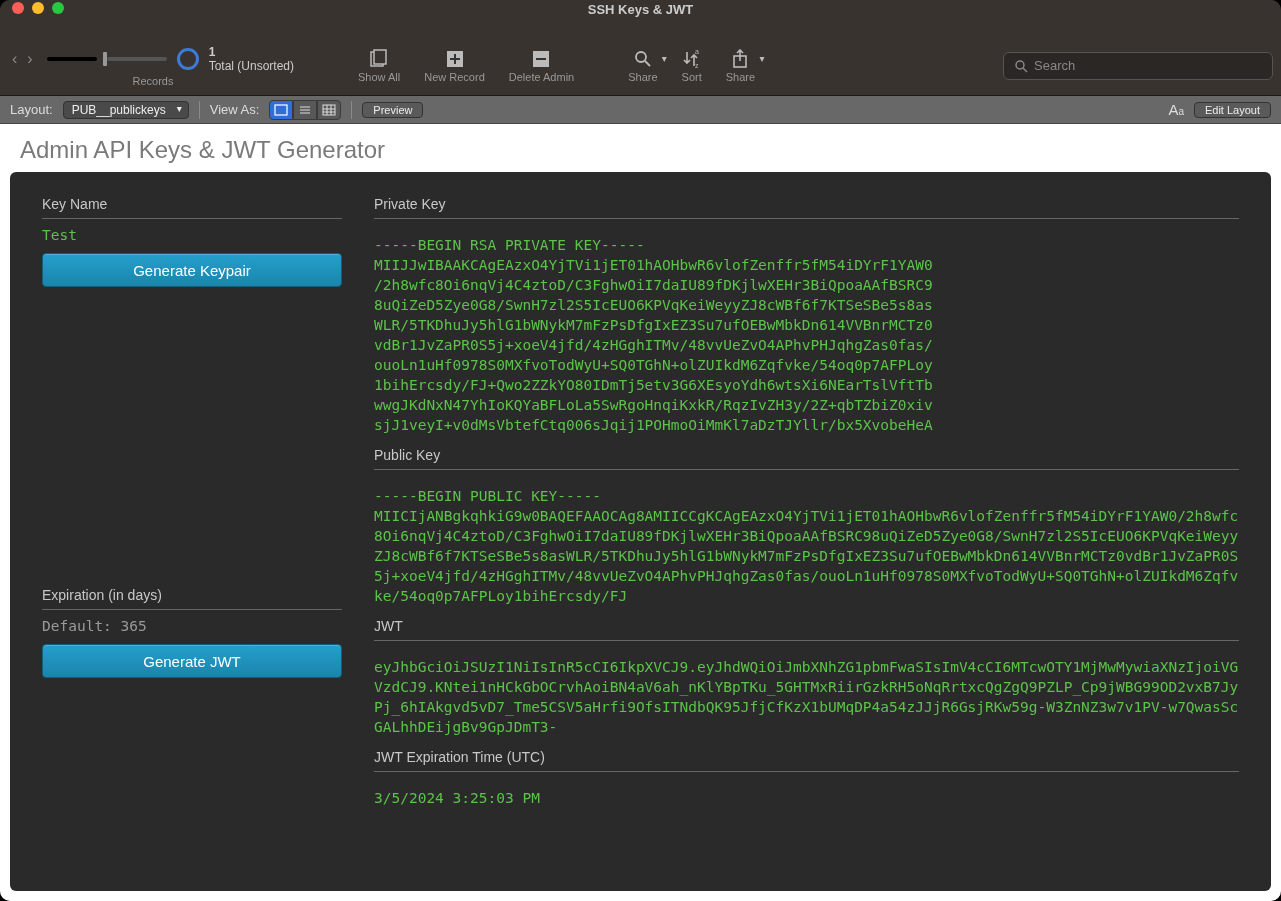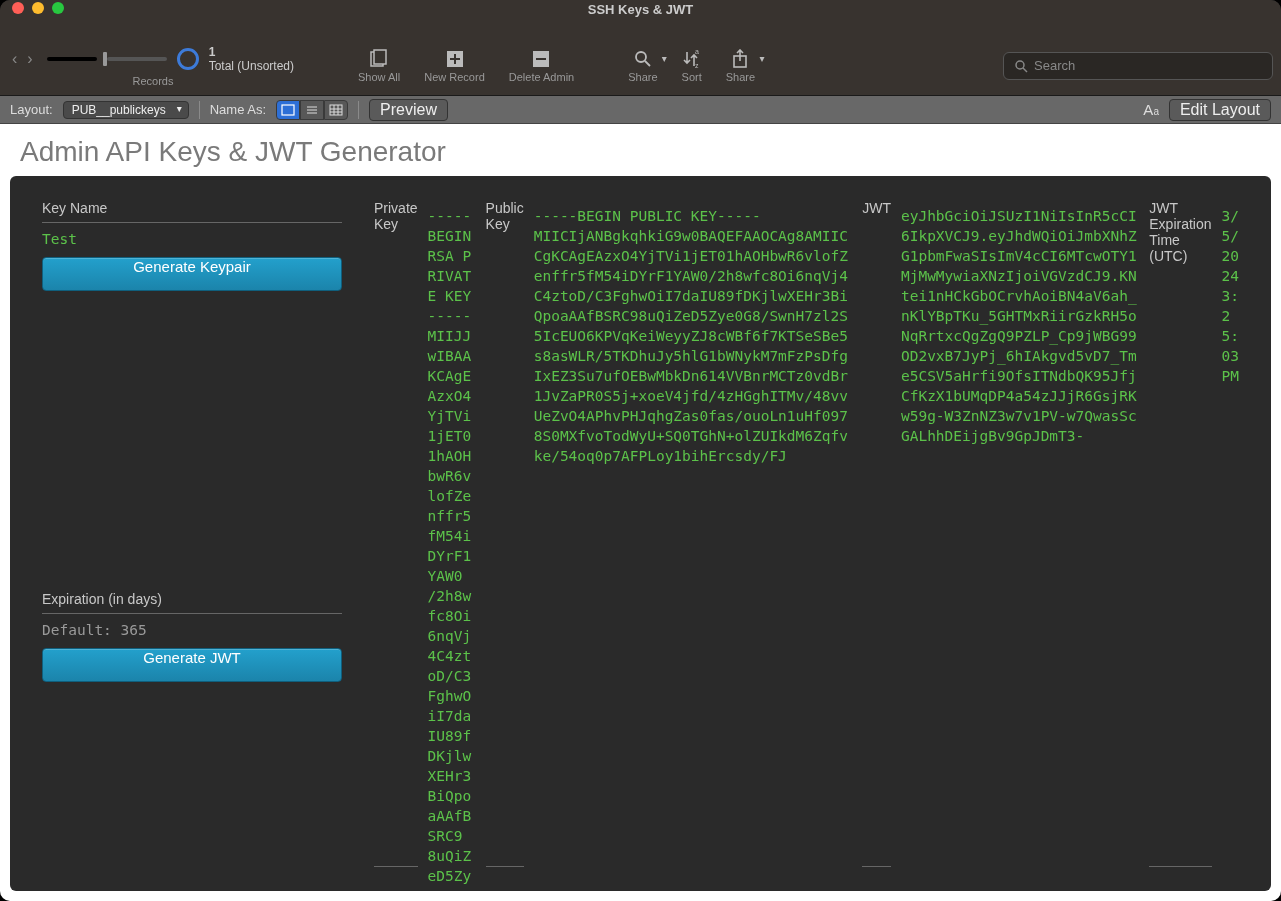--- a/index.html
+++ b/index.html
@@ -121,56 +121,56 @@
   .va-buttons { display:flex; gap:0; }
   .va-btn {
     width:24px; height:20px; display:flex; align-items:center; justify-content:center;
     border:1px solid #3a3a3a; background:#585858;
   }
   .va-btn.active { background:#2d6fd6; }
   .va-btn:first-child { border-radius:4px 0 0 4px; }
   .va-btn:last-child { border-radius:0 4px 4px 0; }
   .preview-btn, .editlayout-btn {
     background:#5a5a5a; color:#eee; border:1px solid #333;
-    border-radius:4px; padding:1px 10px; font-size:16px;
+    border-radius:4px; padding:1px 10px; font-size:11px;
   }
   .layout-right { margin-left:auto; display:flex; align-items:center; gap:10px; }
   .content {
     flex:1; background:#fff; display:flex; flex-direction:column;
     overflow:hidden;
   }
   .page-title {
-    color:#7a7a7a; font-size:28px; font-weight:300;
+    color:#7a7a7a; font-size:24px; font-weight:300;
     padding:12px 20px 8px;
   }
   .dark-panel {
     background:#2a2a2a; margin:0 10px 10px; border-radius:6px;
     flex:1; padding:24px 32px; display:flex; gap:32px;
     overflow:auto;
   }
   .col-left { width:300px; display:flex; flex-direction:column; }
-  .col-right { flex:1; display:flex; flex-direction:row; gap:10px; }
+  .col-right { flex:1; display:flex; flex-direction:column; gap:10px; }
   .fld-label {
     color:#c8c8c8; font-size:14px; font-weight:500;
     border-bottom:1px solid #666; padding-bottom:6px;
   }
   .fld-value, .mono-block {
     font-family: "Menlo","Consolas",monospace;
     color:#5cc24a; font-size:14.5px; line-height:1.38;
     white-space:pre-wrap; word-break:break-all;
     padding:6px 0 2px;
   }
   .placeholder { color:#9a9a9a; }
   .gen-btn {
     background:#1d8bb3;
     background: linear-gradient(#23a0cc,#1b84ab);
     border:1px solid #0f5f7d;
     color:#fff; font-size:15px; font-weight:500;
     border-radius:4px; height:34px;
-    display:flex; justify-content:center;
+    display:flex; align-items:center; justify-content:center;
     margin-top:6px;
     box-shadow: inset 0 1px 0 rgba(255,255,255,.2);
   }
   .status-bar {
     background:#e8e8e8; color:#555;
     font-size:12px; padding:5px 10px;
     border-top:1px solid #ccc;
   }
   svg { display:block; }
 </style>
@@ -286,21 +286,21 @@
       <span>Search</span>
     </div>
   </div>
 
   <div class="layout-bar">
     <span>Layout:</span>
     <div class="layout-select">
       <span>PUB__publickeys</span>
     </div>
     <div class="vbar"></div>
-    <span>Name As:</span>
+    <span>View As:</span>
     <div class="va-buttons">
       <div class="va-btn active">
         <svg width="14" height="12" viewBox="0 0 14 12">
             <rect x="1" y="1" width="12" height="10" fill="none" stroke="#fff" stroke-width="1.2"></rect>
           </svg>
       </div>
       <div class="va-btn">
         <svg width="14" height="12" viewBox="0 0 14 12">
             <line x1="2" y1="3" x2="12" y2="3" stroke="#ddd"></line>
             <line x1="2" y1="6" x2="12" y2="6" stroke="#ddd"></line>

